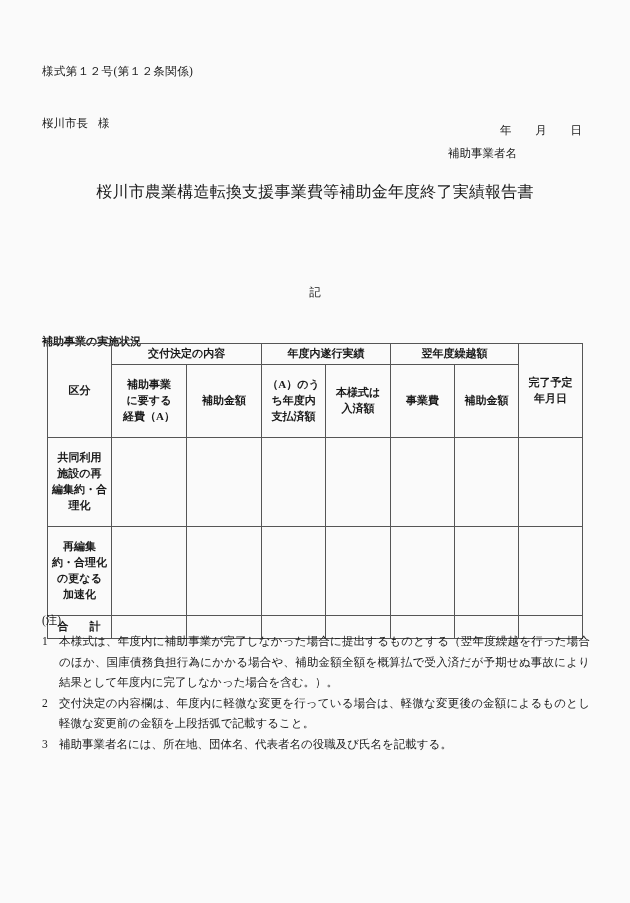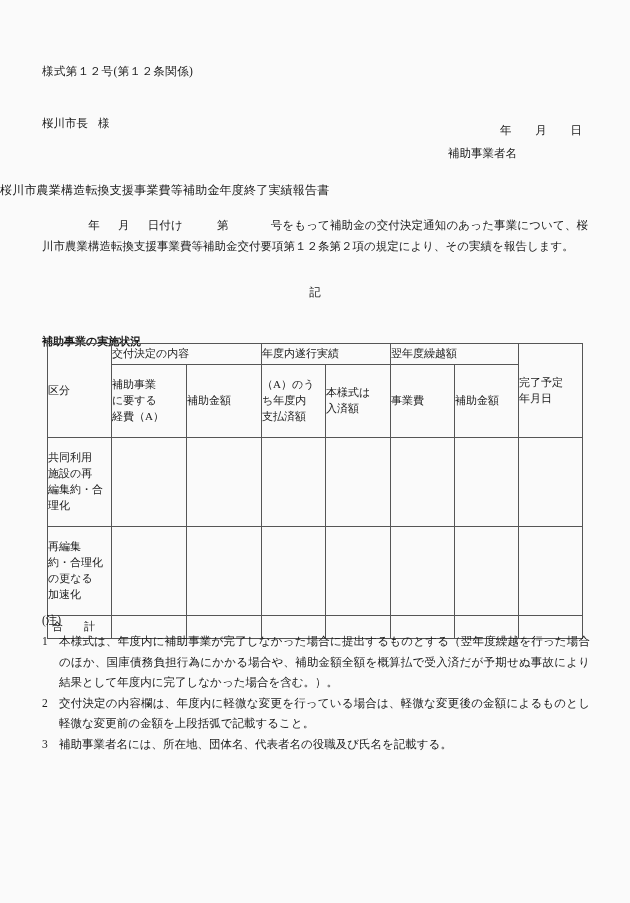--- a/index.html
+++ b/index.html
@@ -59,21 +59,22 @@
     font-size: 11.5px;
     white-space: nowrap;
   }
 
   
   .doc-title {
     position: absolute;
     left: 0;
     right: 0;
     top: 182px;
-    font-size: 12px;
+    text-align: center;
+    font-size: 16px;
     letter-spacing: 0.2px;
   }
 
   
   .body-para {
     position: absolute;
     left: 42px;
     width: 546px;
     top: 215px;
     font-size: 11.5px;
@@ -113,23 +114,23 @@
     top: 343px;
     width: 535px;
   }
   table.grid {
     border-collapse: collapse;
     width: 535px;
     table-layout: fixed;
   }
   table.grid th, table.grid td {
     border: 1px solid #555;
-    font-weight: normal;
+    font-weight: bold;
     font-size: 11px;
-    text-align: left;
+    text-align: center;
     vertical-align: middle;
     padding: 0;
     line-height: 1.45;
     color: #1a1a1a;
   }
   th.grp { height: 20px; }
   th.sub { height: 72px; }
   th.kubun { height: 92px; }
   td.rowlab { height: 88px; }
   td.blank { height: 88px; }
@@ -179,23 +180,20 @@
   </div>
 
   <div class="addressee">
     <span>桜川市長</span><span class="sama">様</span>
   </div>
 
   <div class="applicant">補助事業者名</div>
 
   <div class="doc-title">桜川市農業構造転換支援事業費等補助金年度終了実績報告書</div>
 
-  <div class="body-para">
-    <span class="indent"></span><span>年</span><span class="sp-sm"></span><span>月</span><span class="sp-sm"></span><span>日付け</span><span class="sp-md"></span><span>第</span><span class="sp-lg"></span><span>号をもって補助金の交付決定通知のあった事業について、桜川</span><span>市農業構造転換支援事業費等補助金交付要項第１２条第２項の規定により、その実績を報告します。</span>
-  </div>
 
   <div class="ki">記</div>
 
   <div class="section-label">補助事業の実施状況</div>
 
   <div class="tbl-wrap">
     <table class="grid">
       <colgroup>
         <col style="width:64px">
         <col style="width:75px">

